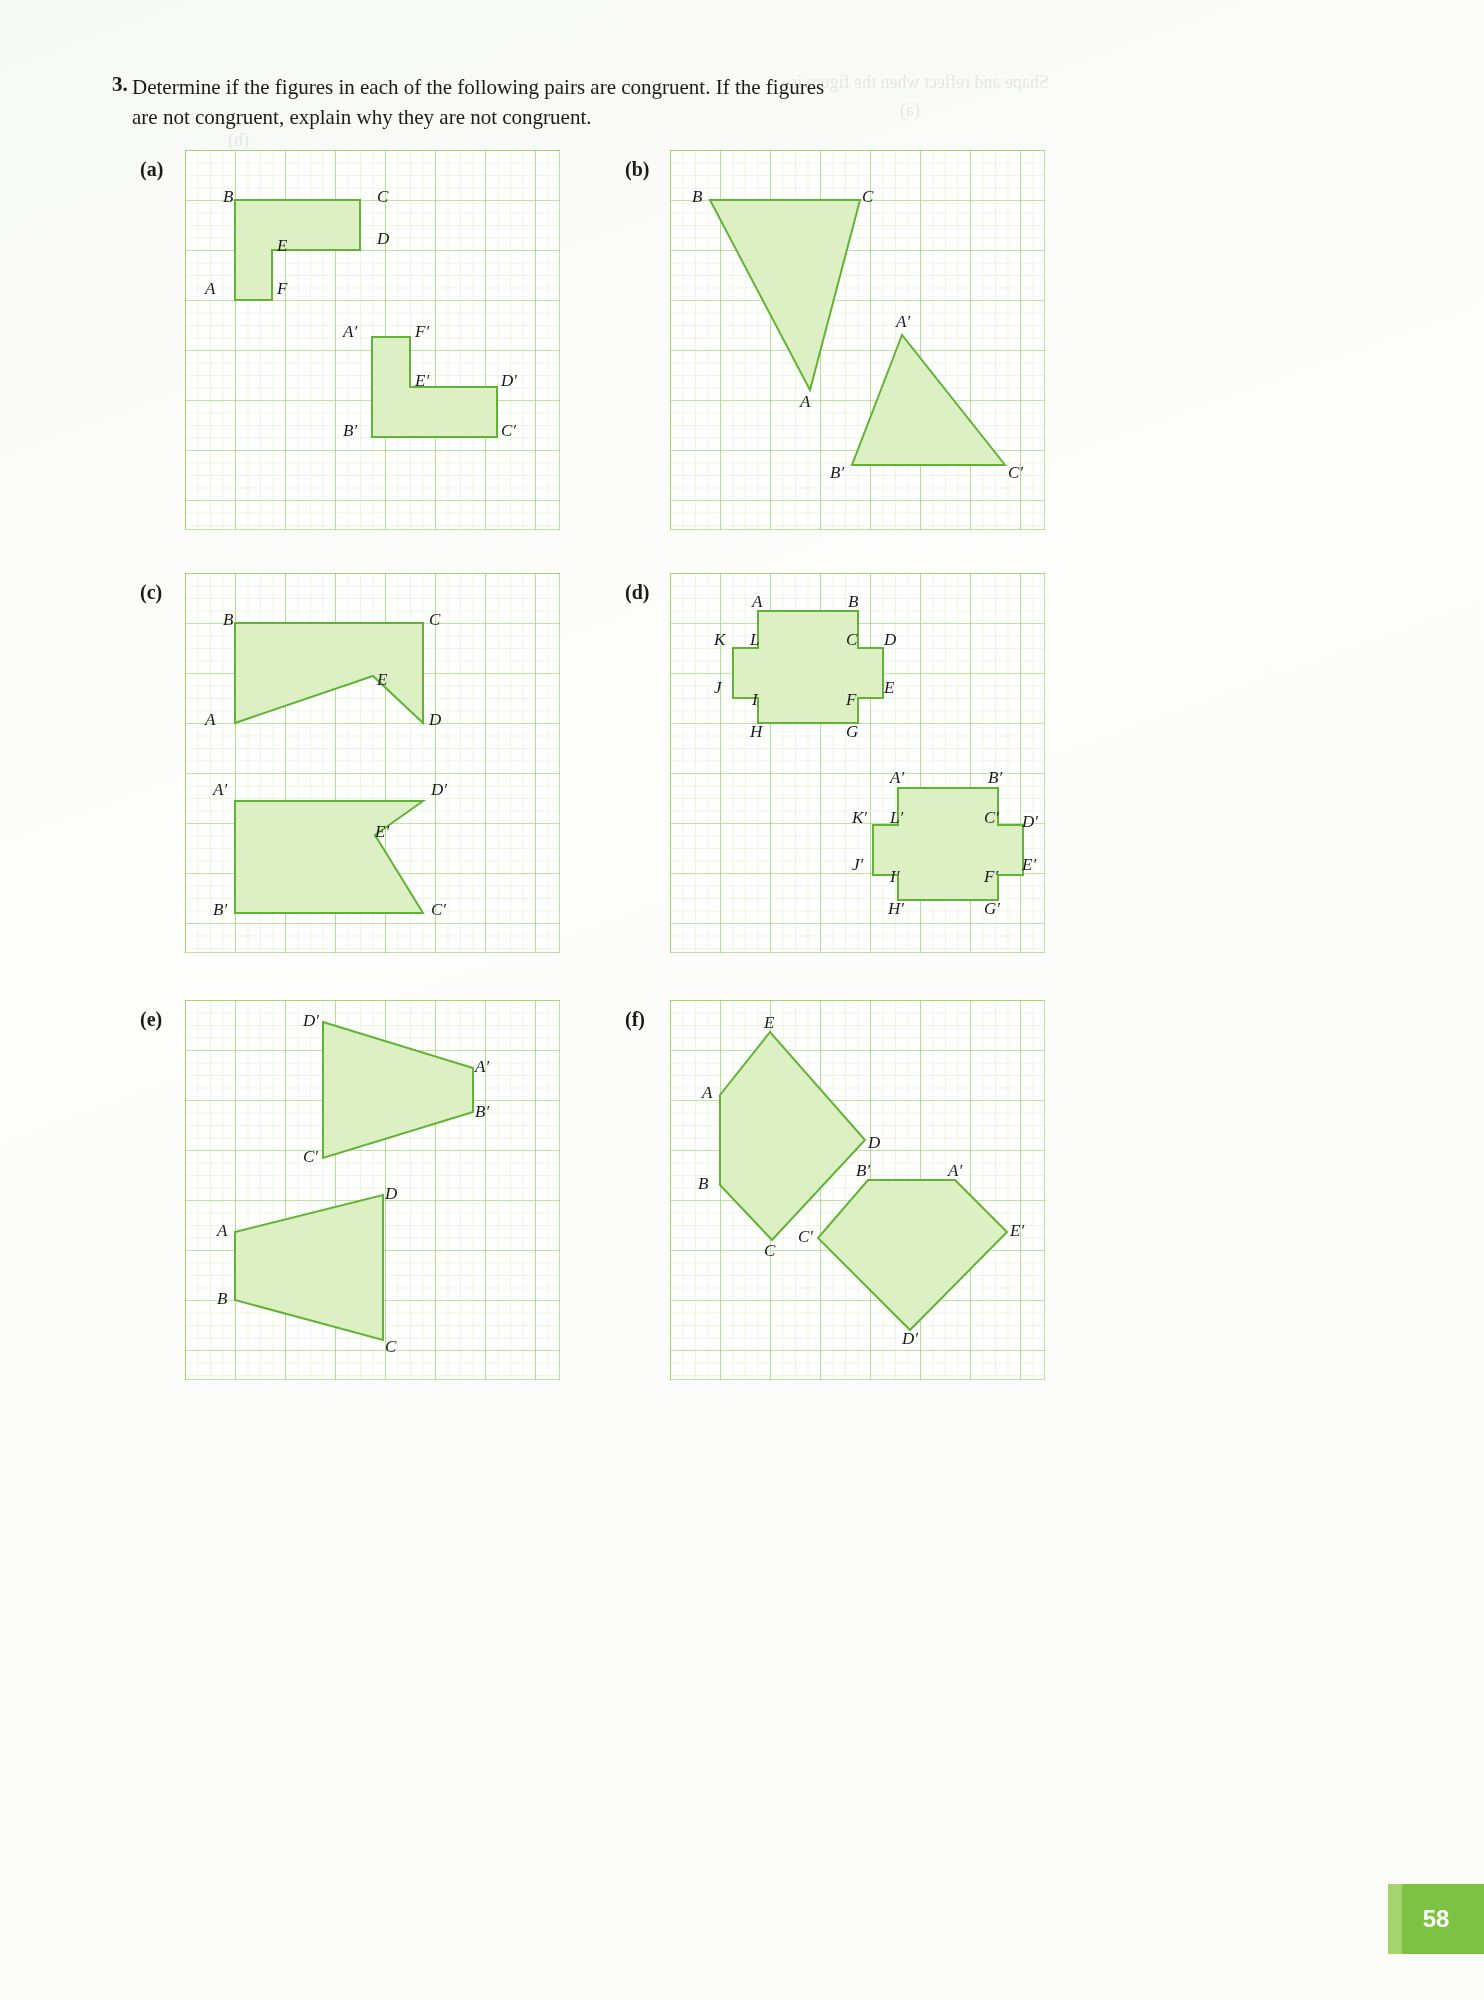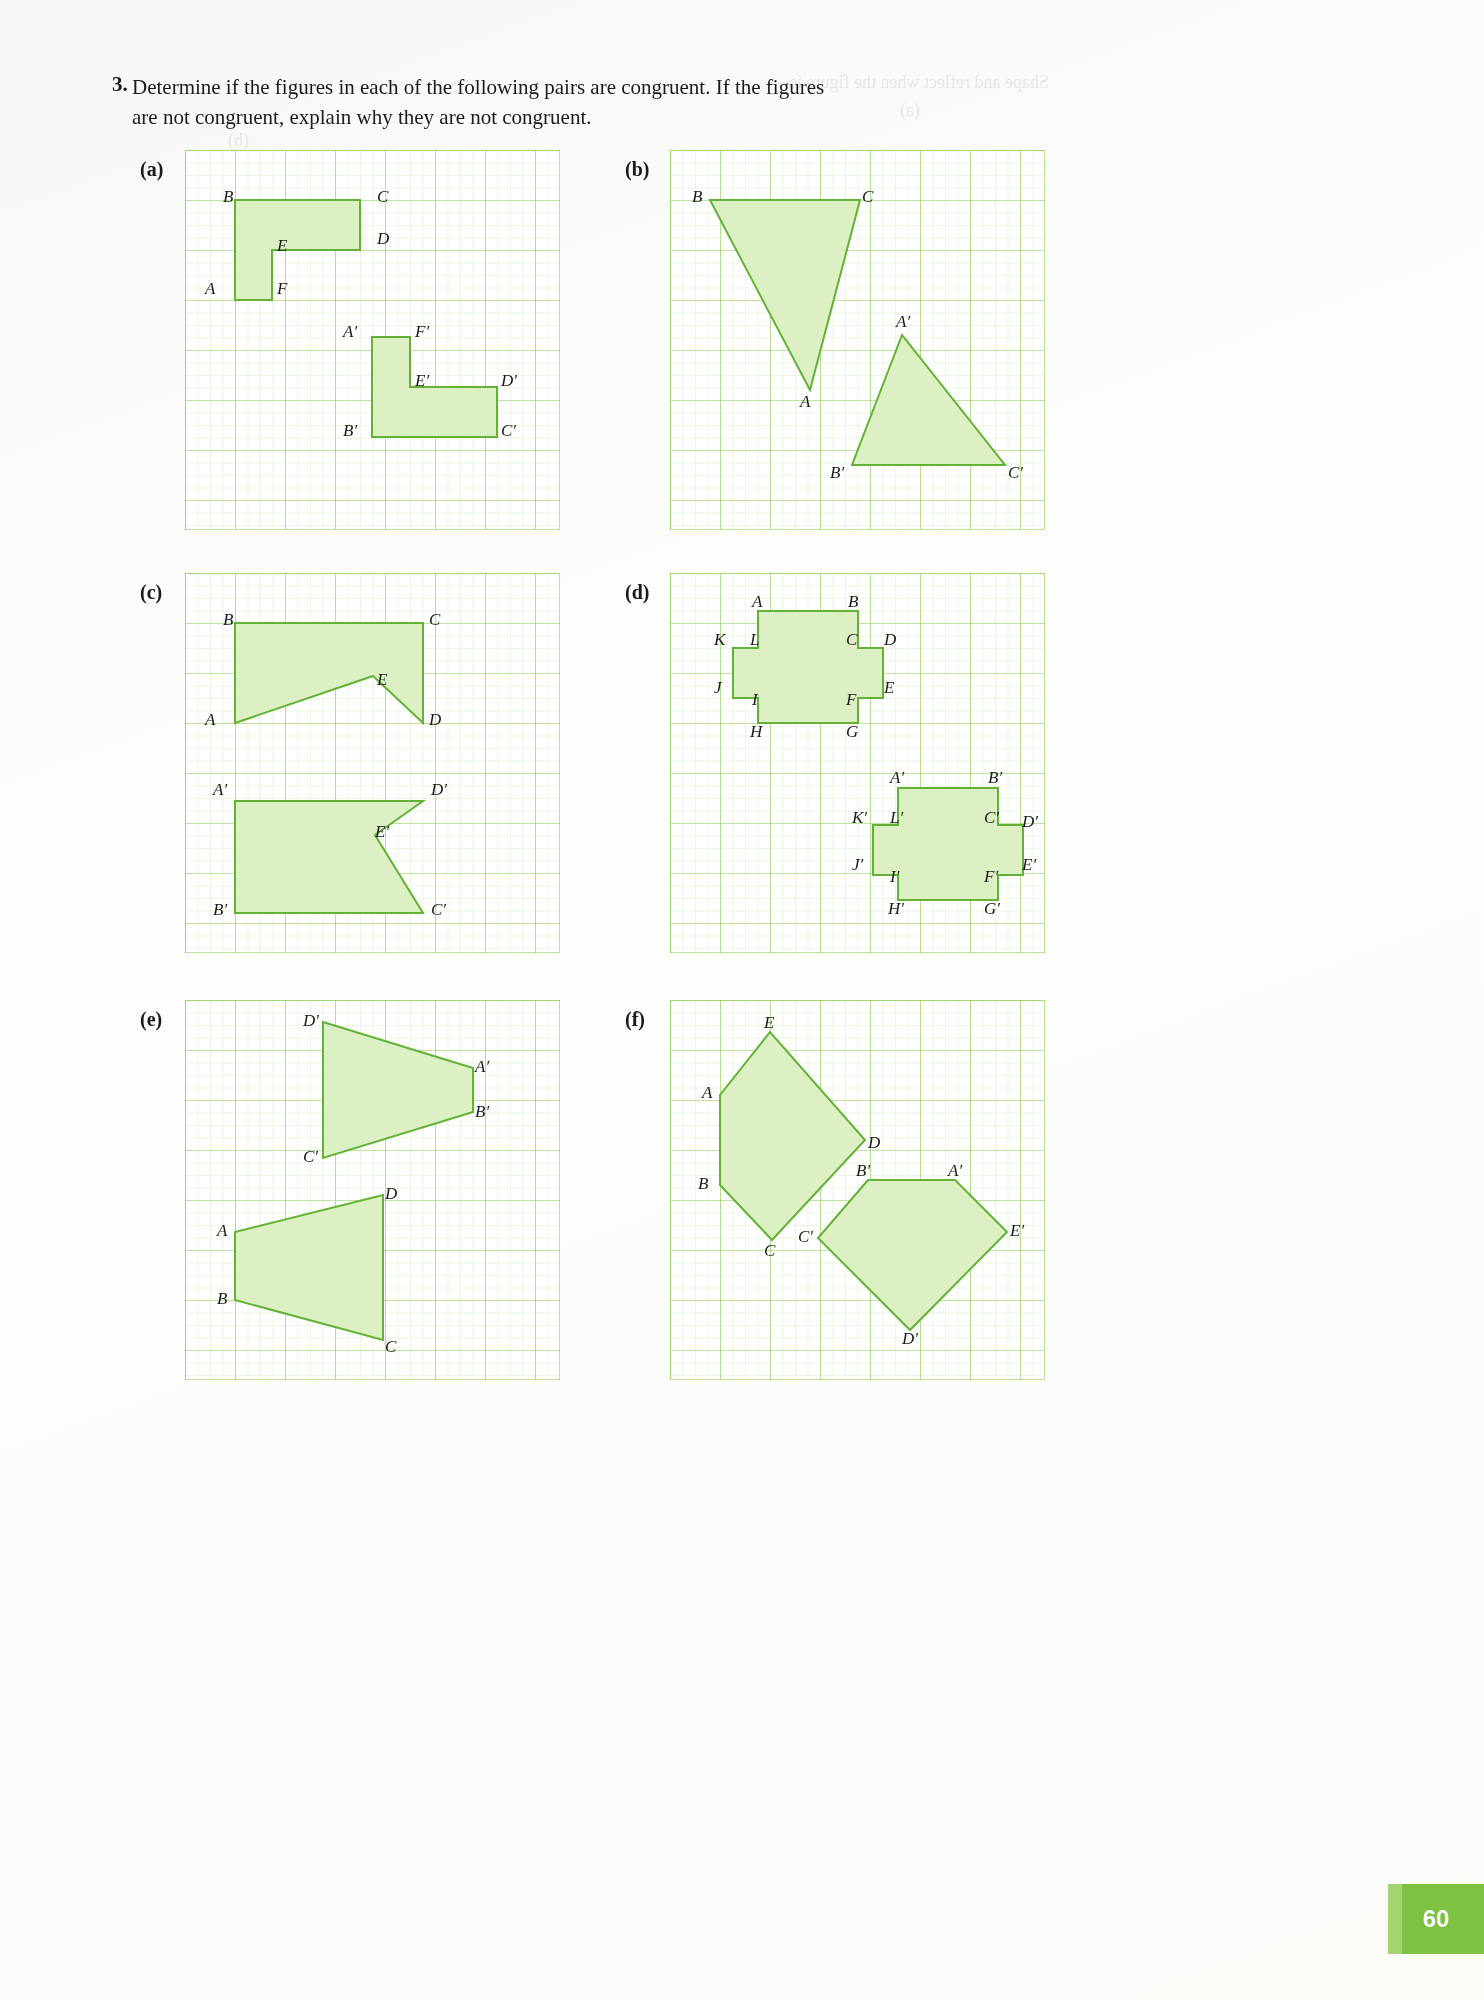--- a/index.html
+++ b/index.html
@@ -315,16 +315,16 @@
       <div class="pt-label" style="left:278px; top:162px;">A′</div>
       <div class="pt-label" style="left:94px; top:242px;">C</div>
       <div class="pt-label" style="left:128px; top:228px;">C′</div>
       <div class="pt-label" style="left:340px; top:222px;">E′</div>
       <div class="pt-label" style="left:232px; top:330px;">D′</div>
     </div>
   </div>
 
   <div class="page-num-tab">
     <div class="shade"></div>
-    <span>60</span>
+    <span>58</span>
   </div>
 
 </div>
 
 </body></html>

